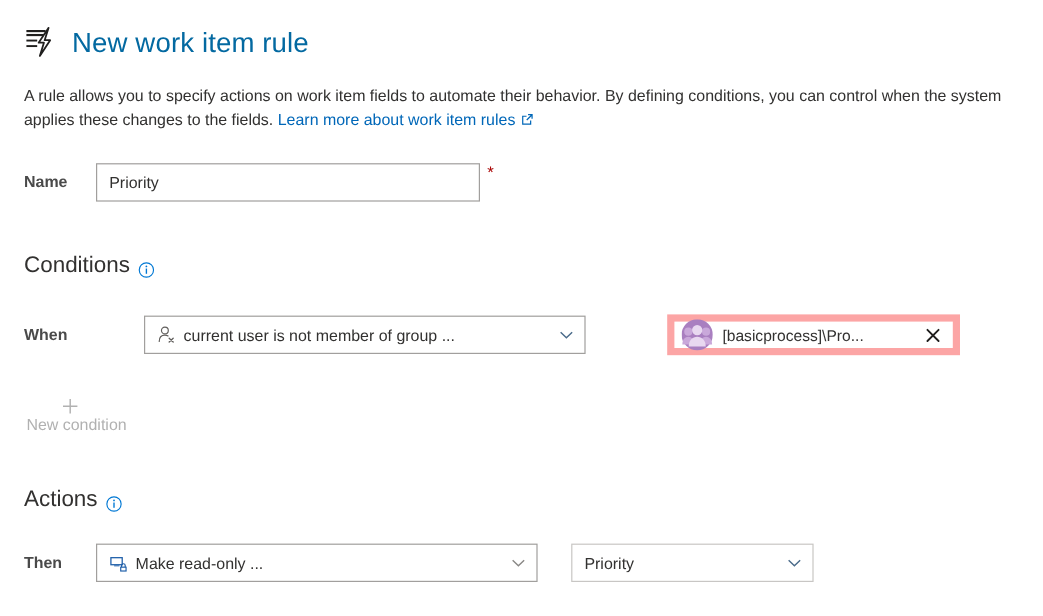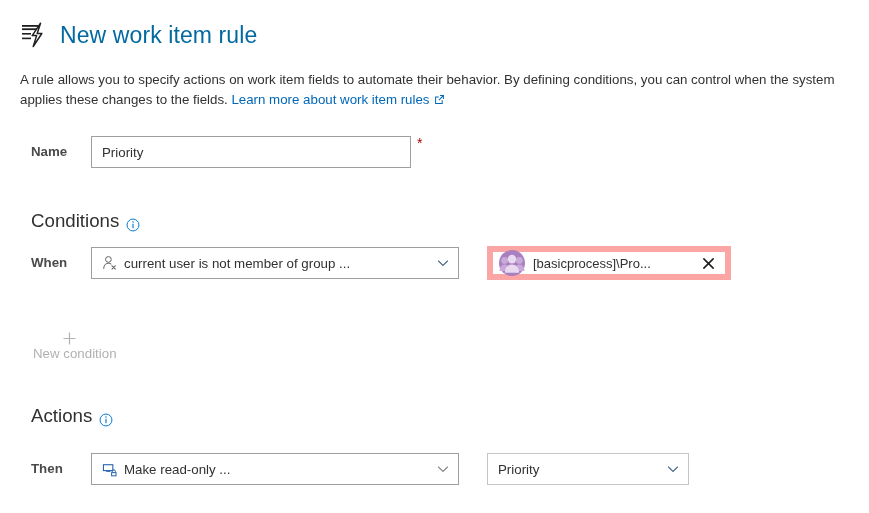--- a/index.html
+++ b/index.html
@@ -199,21 +199,21 @@
     user-select: none;
   }
   .plus-icon {
     width: 15px;
     height: 15px;
     margin-right: 10px;
     display: block;
   }
 
   
-  .pos { position: absolute; left: 0; margin-left: 11px; }
+  .pos { position: absolute; left: 0; }
 </style>
 </head>
 <body>
 
 <div class="header">
   <span class="rule-icon">
     <svg viewBox="0 0 30 30" width="30" height="30" aria-hidden="true">
       <rect x="2" y="5" width="16" height="1.8" fill="#201f1e"></rect>
       <rect x="2" y="8.3" width="16" height="1.8" fill="#201f1e"></rect>
       <rect x="2" y="13" width="9" height="1.6" fill="#201f1e"></rect>
@@ -244,21 +244,21 @@
   <span>Conditions</span>
   <span class="info-icon">
     <svg viewBox="0 0 16 16" width="14" height="14" aria-hidden="true">
       <circle cx="8" cy="8" r="6.8" fill="none" stroke="#0078d4" stroke-width="1.1"></circle>
       <circle cx="8" cy="4.6" r="0.85" fill="#0078d4"></circle>
       <rect x="7.35" y="6.6" width="1.3" height="5" fill="#0078d4"></rect>
     </svg>
   </span>
 </div>
 
-<div class="form-row pos" style="top:246px;">
+<div class="form-row pos" style="top:262px;gap:40px;">
   <div class="row-label">When</div>
 
   <div class="dropdown wide">
     <span class="dd-icon">
       <svg viewBox="0 0 18 18" width="16" height="16" aria-hidden="true">
         <circle cx="7.2" cy="5" r="3.2" fill="none" stroke="#605e5c" stroke-width="1.1"></circle>
         <path d="M1.9 15.2 C1.9 11.3 4.3 9.3 7.2 9.3 C8.4 9.3 9.4 9.6 10.2 10.1" fill="none" stroke="#605e5c" stroke-width="1.1" stroke-linecap="round"></path>
         <path d="M11.2 12.2 L15 15.8 M15 12.2 L11.2 15.8" fill="none" stroke="#605e5c" stroke-width="1.2" stroke-linecap="round"></path>
       </svg>
     </span>

